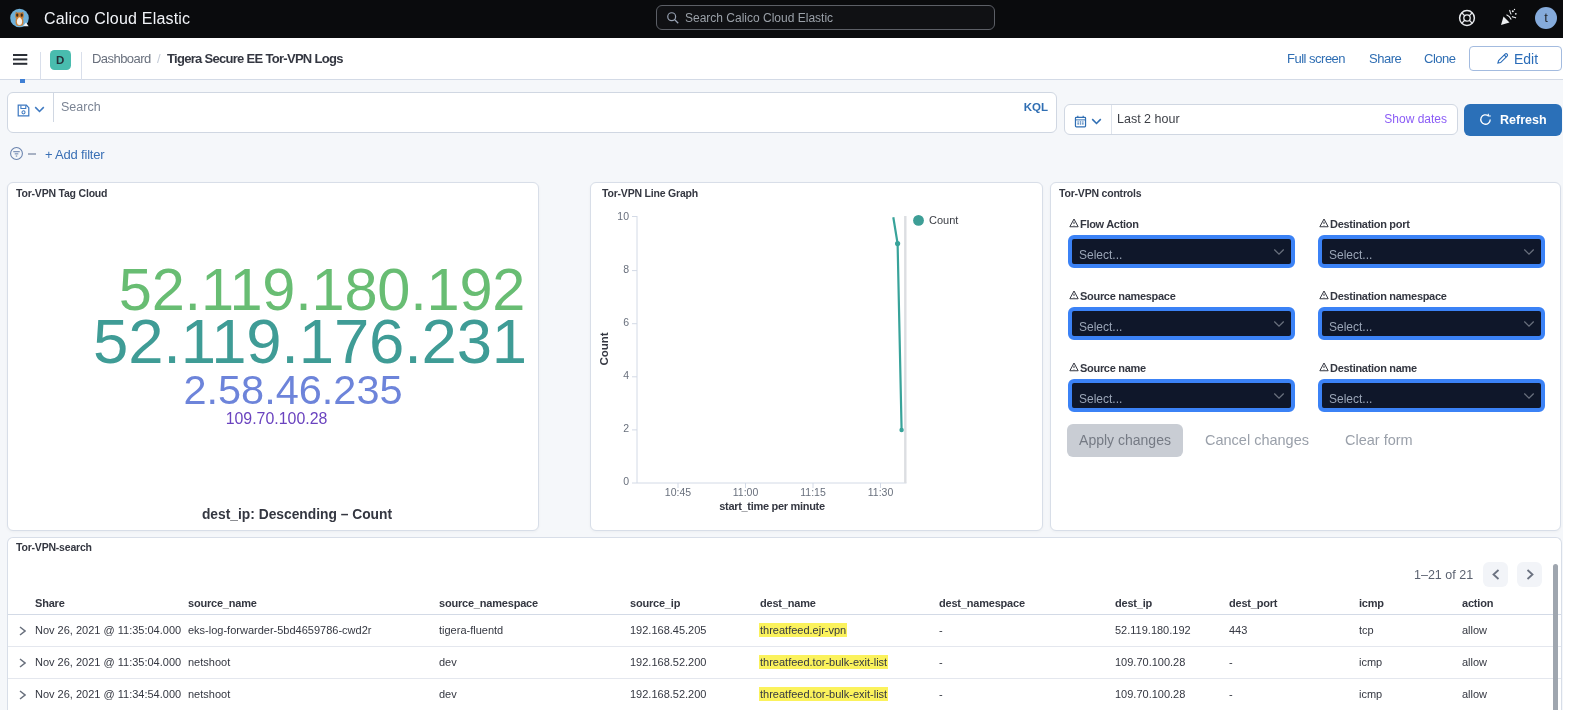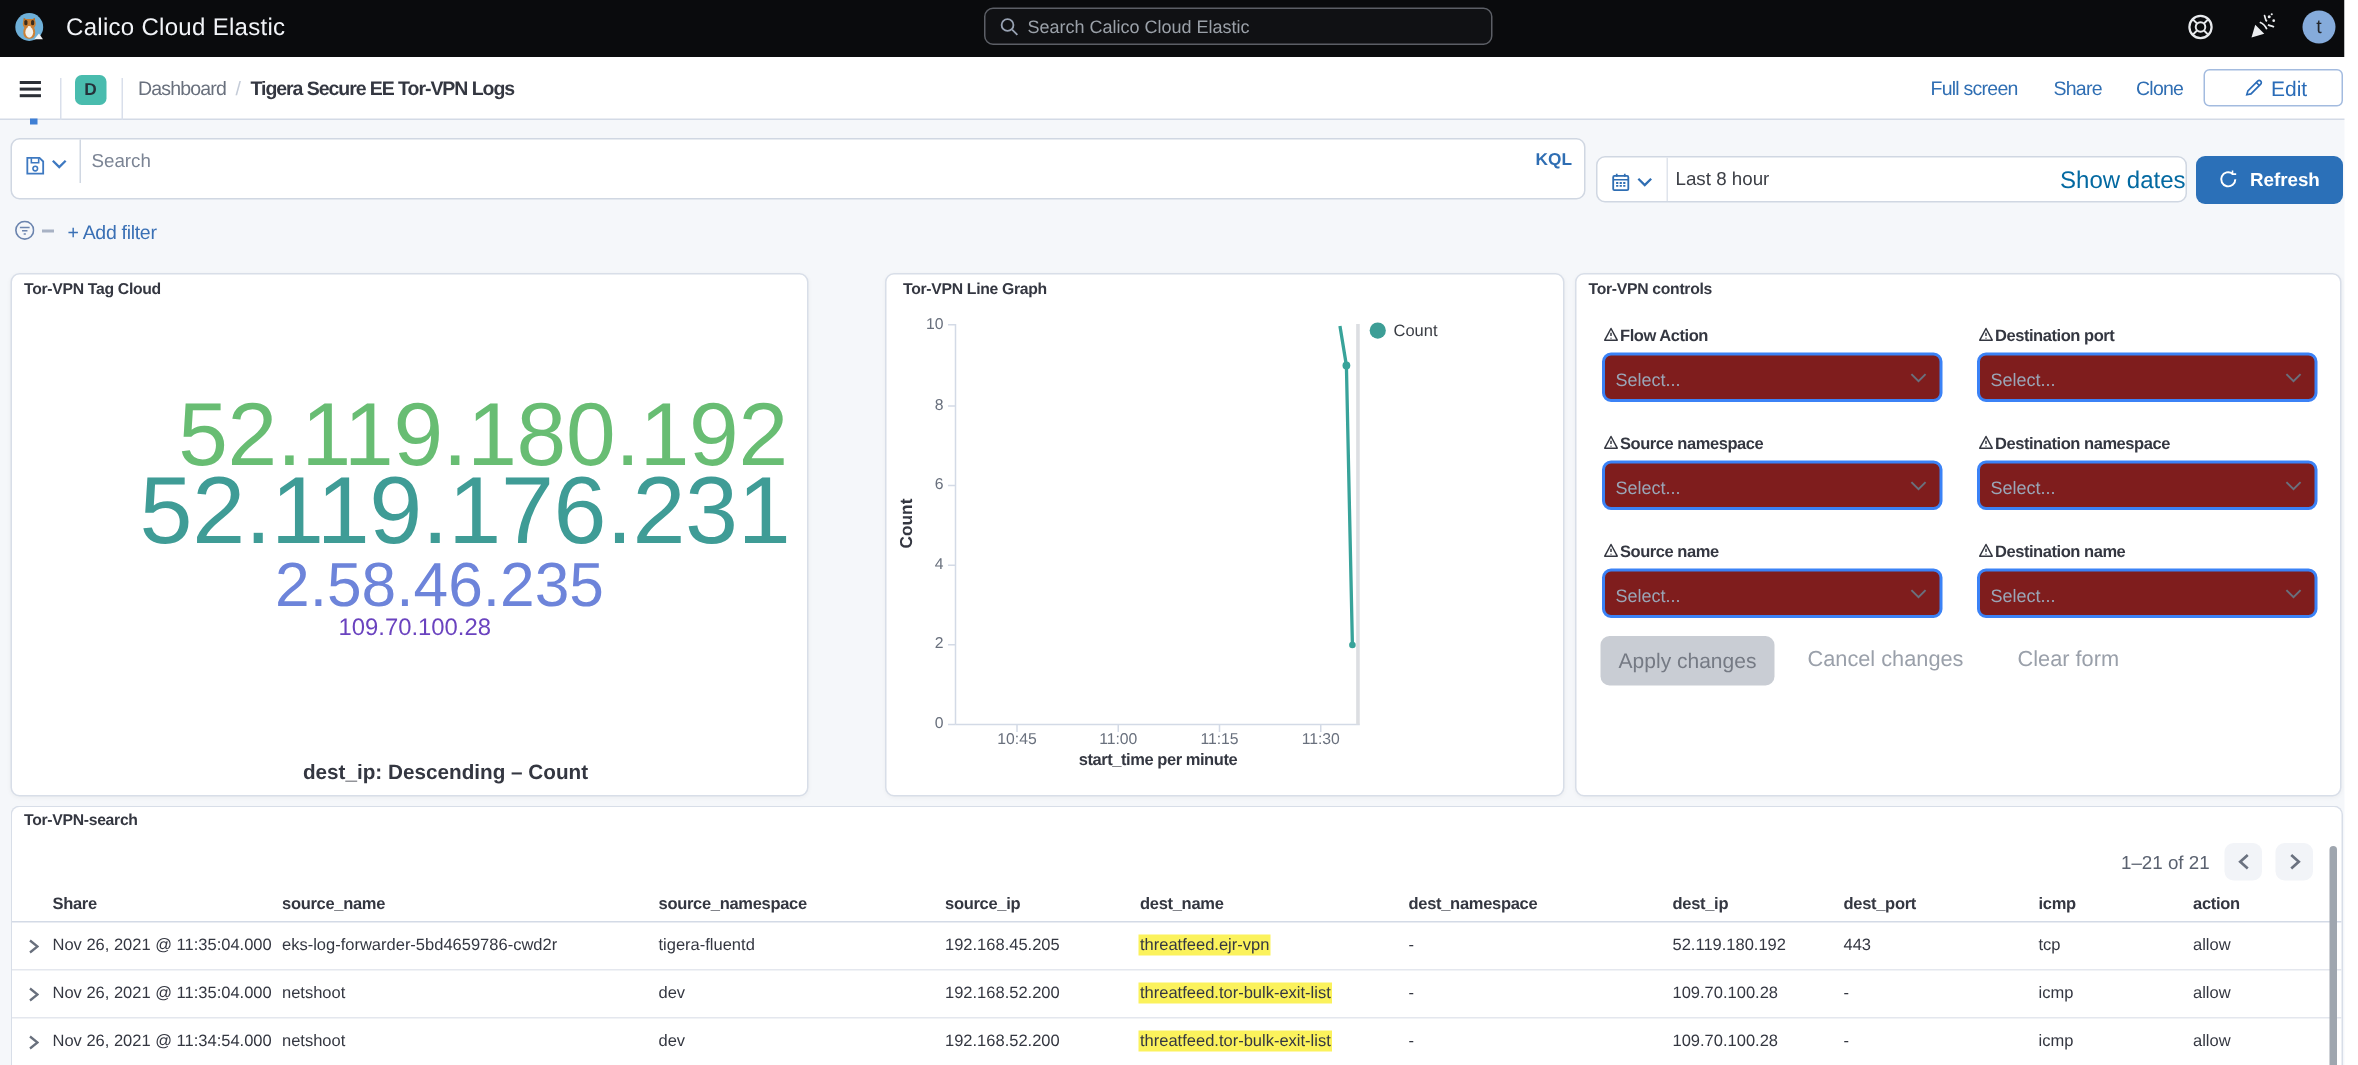--- a/index.html
+++ b/index.html
@@ -23,36 +23,36 @@
 #editbtn { position:absolute; left:1469px; top:8px; width:93px; height:25px; border:1px solid #a3bbdf; border-radius:4px; color:#2a6cb8; font-size:14px; }
 
 
 #qbar { position:absolute; left:7px; top:92px; width:1050px; height:41px; background:#fff; border:1px solid #d0d7e2; border-radius:6px; }
 #qbar .seg { position:absolute; left:0; top:0; width:46px; height:29px; border-right:1px solid #d0d7e2; }
 #qbar .ph { position:absolute; left:53px; top:7px; font-size:12.5px; color:#7b8494; }
 #qbar .kql { position:absolute; right:8px; top:8px; font-size:11.5px; color:#2f6eb3; font-weight:bold; }
 #dpick { position:absolute; left:1064px; top:104px; width:394px; height:31px; background:#fff; border:1px solid #d0d7e2; border-radius:6px; }
 #dpick .dsep { position:absolute; left:46px; top:0; width:1px; height:29px; background:#dfe4ec; }
 #dpick .last { position:absolute; left:52px; top:7px; font-size:12.5px; color:#3c3f46; }
-#dpick .show { position:absolute; right:0; top:7px; font-size:16px; color:#0369a1; }
+#dpick .show { position:absolute; right:10px; top:7px; font-size:12px; color:#8b5cf6; }
 #refresh { position:absolute; left:1464px; top:104px; width:98px; height:32px; background:#2b70b8; border-radius:6px; color:#fff; }
 #refresh .txt { position:absolute; left:36px; top:9px; font-size:12.5px; font-weight:bold; }
 #addfilter { position:absolute; left:45px; top:148px; font-size:13px; letter-spacing:-0.2px; color:#3a70b5; }
 
 
 .panel { position:absolute; background:#fff; border:1px solid #d8dee8; border-radius:6px; box-shadow:0 1px 3px rgba(0,0,0,0.04); }
 .ptitle { position:absolute; left:8px; top:4px; font-size:10.5px; font-weight:bold; letter-spacing:-0.2px; color:#343741; }
 #p1 { left:7px; top:182px; width:532px; height:349px; }
 #p2 { left:590px; top:182px; width:453px; height:349px; }
 #p3 { left:1050px; top:182px; width:511px; height:349px; }
 .tcl { position:absolute; white-space:nowrap; transform:translate(-50%,-50%); line-height:1; }
 
 
 .clabel { position:absolute; font-size:11px; font-weight:bold; letter-spacing:-0.3px; color:#343741;text-align:center; }
-.csel { position:absolute; height:33px; background:#7f1d1d; border:2px solid #3b82f6; border-radius:6px; }
+.csel { position:absolute; height:33px; background:#0f172a; border:4px solid #3b82f6; border-radius:6px; }
 .csel .st { position:absolute; left:7px; top:9px; font-size:12px; color:#9aa5b6; }
 .gbtn { position:absolute; font-size:14.5px; color:#9aa0aa; }
 
 
 #pt { position:absolute; left:7px; top:537px; width:1555px; height:200px; background:#fff; border:1px solid #d8dee8; border-radius:6px 6px 0 0; border-bottom:none; }
 .th { position:absolute; top:0; font-size:11px; font-weight:bold; letter-spacing:-0.2px; color:#343741; }
 .td { position:absolute; top:0; font-size:11px; color:#343741; }
 .trow { position:absolute; left:0; width:1553px; height:32px; border-bottom:1px solid #e4e7ee; }
 mark { background:#fbf25c; color:#343741; padding:1px 1px; }
 .pgbtn { position:absolute; top:24px; width:25px; height:25px; background:#f2f4f8; border-radius:6px; }
@@ -156,21 +156,21 @@
       <path d="M7.1 8.6 L8.9 8.6" stroke-width="1.5"></path>
       <path d="M10 8.6 L11.8 8.6" stroke-width="1.5"></path>
     <path d="M4.2 11 L6 11" stroke-width="1.5"></path>
       <path d="M7.1 11 L8.9 11" stroke-width="1.5"></path>
       <path d="M10 11 L11.8 11" stroke-width="1.5"></path>
   </svg>
   <svg class="abs" style="left:26px;top:12.5px" width="11" height="7" viewBox="0 0 14 9" fill="none" stroke="#2f6eb3" stroke-width="2">
     <path d="M1.5 1.5 L7 7 L12.5 1.5"></path>
   </svg>
   <div class="dsep"></div>
-  <div class="last">Last 8 hour</div>
+  <div class="last">Last 2 hour</div>
   <div class="show">Show dates</div>
 </div>
 <div id="refresh">
   <svg class="abs" style="left:15px;top:9px" width="13" height="13" viewBox="0 0 16 16" fill="none" stroke="#fff" stroke-width="1.6">
     <path d="M13.8 8 A5.8 5.8 0 1 1 11.5 3.4"></path>
     <path d="M11.5 0.8 L11.5 3.8 L14.5 3.8" stroke-width="1.3"></path>
   </svg>
   <div class="txt">Refresh</div>
 </div>
 

